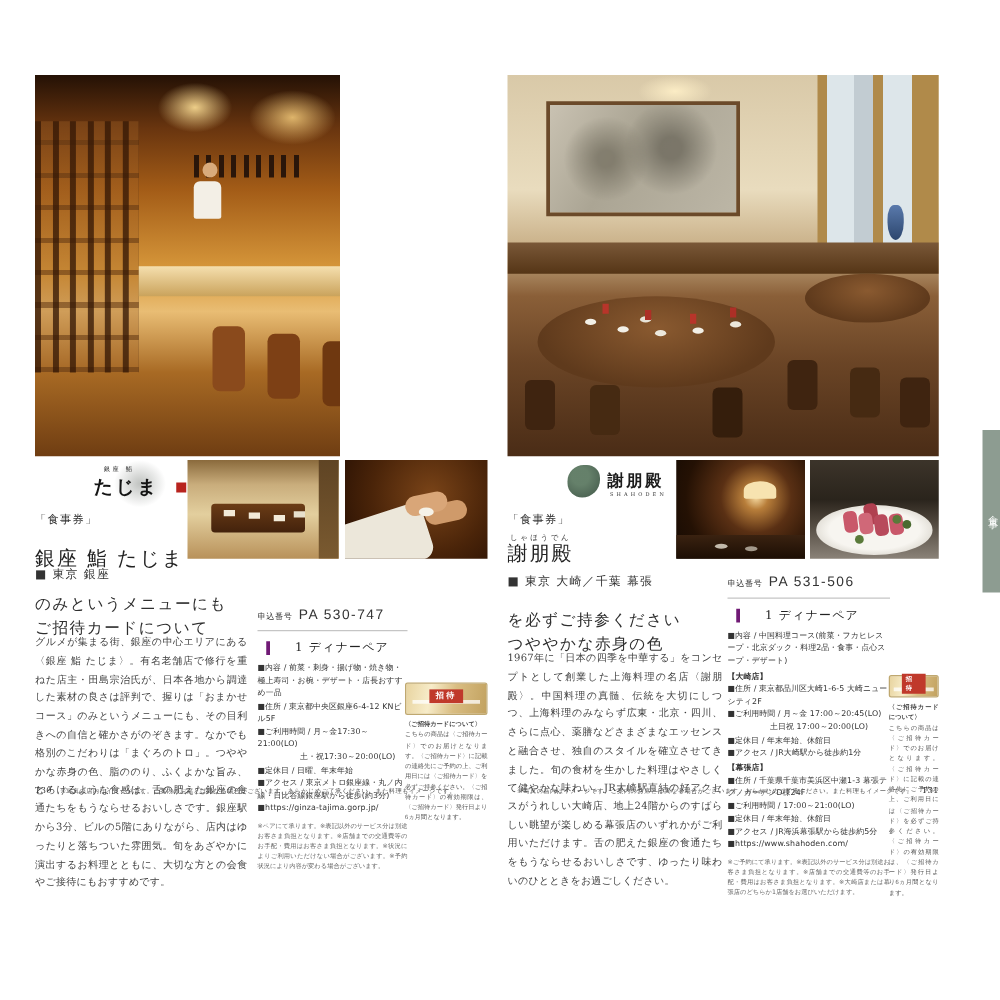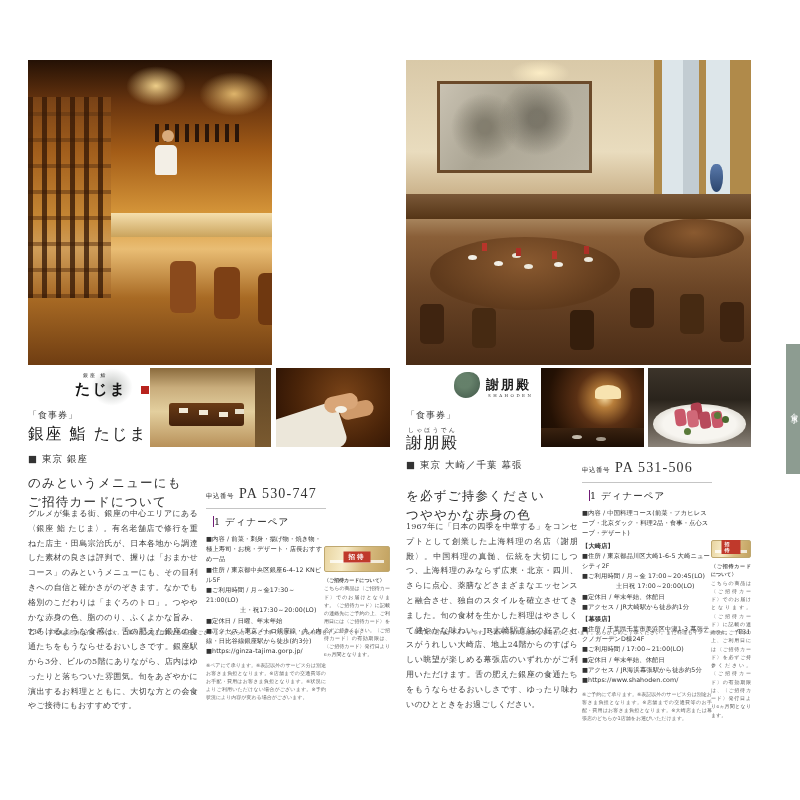--- a/index.html
+++ b/index.html
@@ -107,24 +107,24 @@
   
   .category{font-size:9px;color:#333;letter-spacing:1px}
   .furigana{font-size:6px;color:#444;letter-spacing:2px}
   .title{font-size:16px;font-weight:500;color:#222;letter-spacing:1.5px}
   .loc{font-size:9.5px;color:#333;letter-spacing:1px}
   .headline{font-size:12.5px;color:#2e2e2e;line-height:1.55;letter-spacing:1.2px}
   .bodytext{font-size:8px;line-height:1.85;color:#3f3f3f;text-align:justify;letter-spacing:.2px}
 
   .detail-col{font-family:"DejaVu Sans","Liberation Sans",sans-serif}
   .order{font-size:6.5px;color:#333;letter-spacing:.5px}
-  .order .no{font-family:Liberation Serif, serif;font-size:14px;letter-spacing:1.2px;margin-left:5px}
+  .order .no{font-family:Liberation Sans, sans-serif;font-size:11px;letter-spacing:1.2px;margin-left:5px}
   .plan{font-family:"DejaVu Serif",serif;font-size:9.5px;color:#222;letter-spacing:1px;
     border-top:1px solid #c5c5c5;margin-top:6px;padding:7px 0 5px 7px;border-left:0}
-  .plan span{border-left:1px solid #701a75;padding-left:0}
+  .plan span{border-left:3px solid #701a75;padding-left:20px}
   .dline{font-size:6.3px;line-height:1.62;color:#333;letter-spacing:.1px}
   .dline.indent{padding-left:34px}
   .dline.shop{font-weight:bold;margin-top:2px}
   .note{font-size:5px;line-height:1.6;color:#666;margin-top:5px;text-align:justify}
 
   .card-col{font-family:Liberation Serif, serif}
   .gold-card{position:relative;width:100%;border:1px solid #bfa870;border-radius:2px;
     background:linear-gradient(100deg,#e8d4a0 0%,#f7ecc9 30%,#d9bd82 60%,#c2a260 100%)}
   .gold-card .stripe{position:absolute;left:8%;top:55%;width:84%;height:3px;background:rgba(255,255,255,.75)}
   .card-badge{position:absolute;left:50%;top:40%;transform:translate(-50%,-50%);
@@ -170,21 +170,21 @@
       <div class="t-table"></div>
       <div class="t-set"></div>
     </div>
     <div class="photo ph-hands">
       <div class="sleeve"></div>
       <div class="hand"></div>
       <div class="rice"></div>
     </div>
 
     <div class="abs category" style="left:0;top:409px">「食事券」</div>
-    <h2 class="abs title" style="left:0;top:424px">銀座 鮨 たじま</h2>
+    <h2 class="abs title" style="left:0;top:437px">銀座 鮨 たじま</h2>
     <div class="abs loc" style="left:0;top:453px">■ 東京 銀座</div>
 
     <div class="abs headline" style="left:0;top:473px">
       <span>のみというメニューにも</span><br>
       <span>ご招待カードについて</span>
     </div>
 
     <p class="abs bodytext" style="left:0;top:507px;width:170px">グルメが集まる街、銀座の中心エリアにある〈銀座 鮨 たじま〉。有名老舗店で修行を重ねた店主・田島宗治氏が、日本各地から調達した素材の良さは評判で、握りは「おまかせコース」のみというメニューにも、その目利きへの自信と確かさがのぞきます。なかでも格別のこだわりは「まぐろのトロ」。つややかな赤身の色、脂ののり、ふくよかな旨み、とろけるような食感は、舌の肥えた銀座の食通たちをもうならせるおいしさです。銀座駅から3分、ビルの5階にありながら、店内はゆったりと落ちついた雰囲気。旬をあざやかに演出するお料理とともに、大切な方との会食やご接待にもおすすめです。</p>
 
     <div class="abs detail-col" style="left:178px;top:486px;width:120px">

